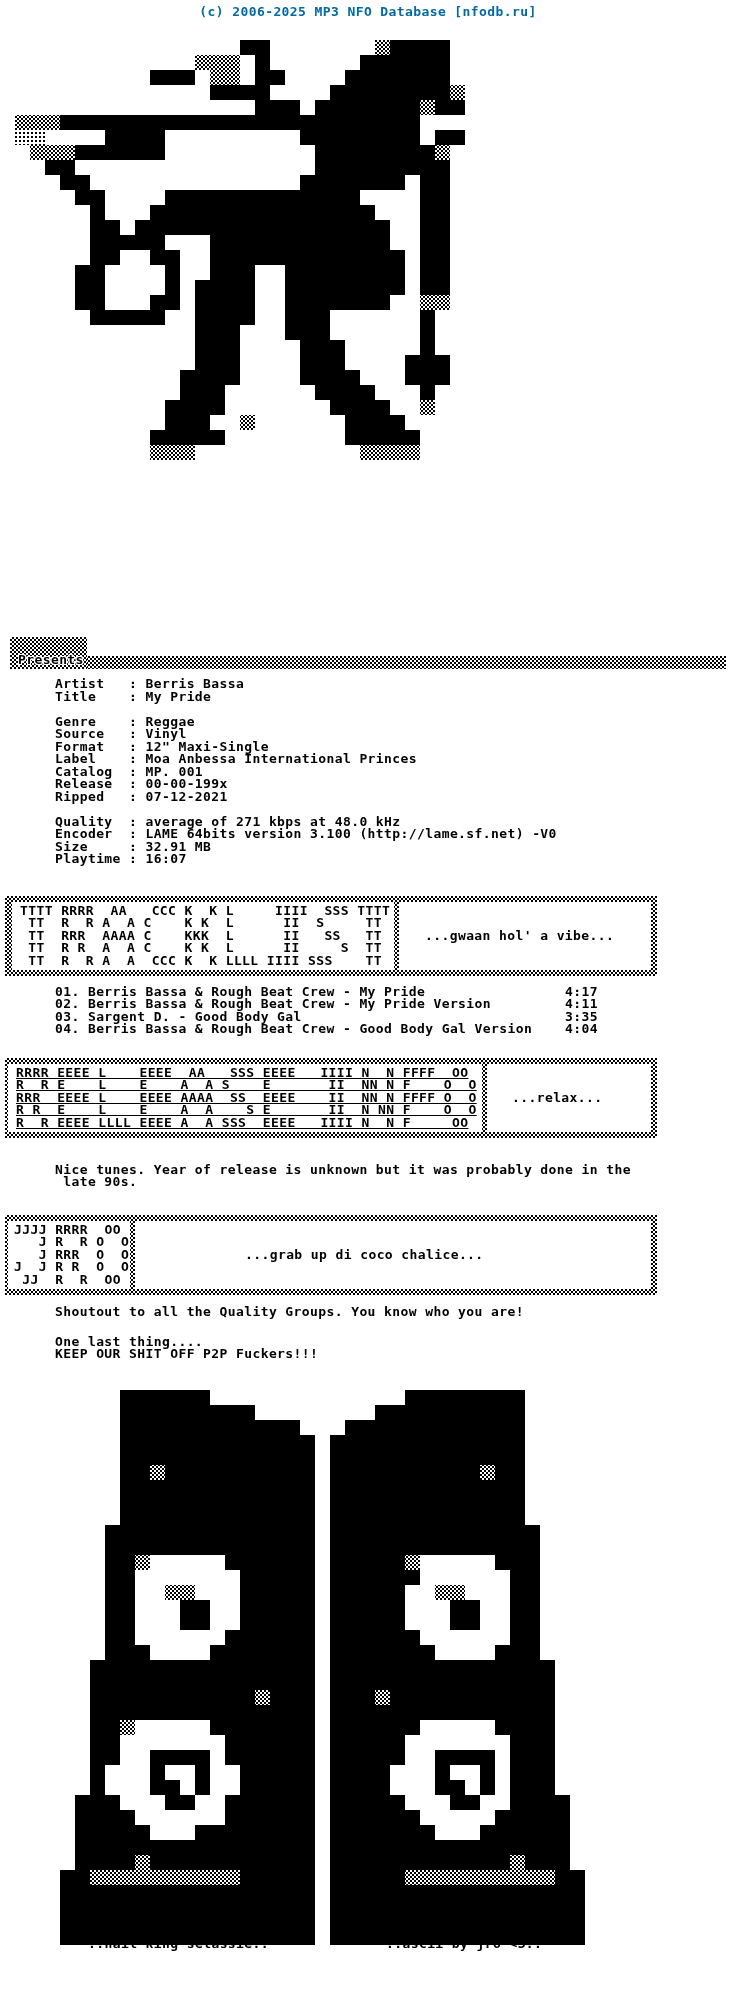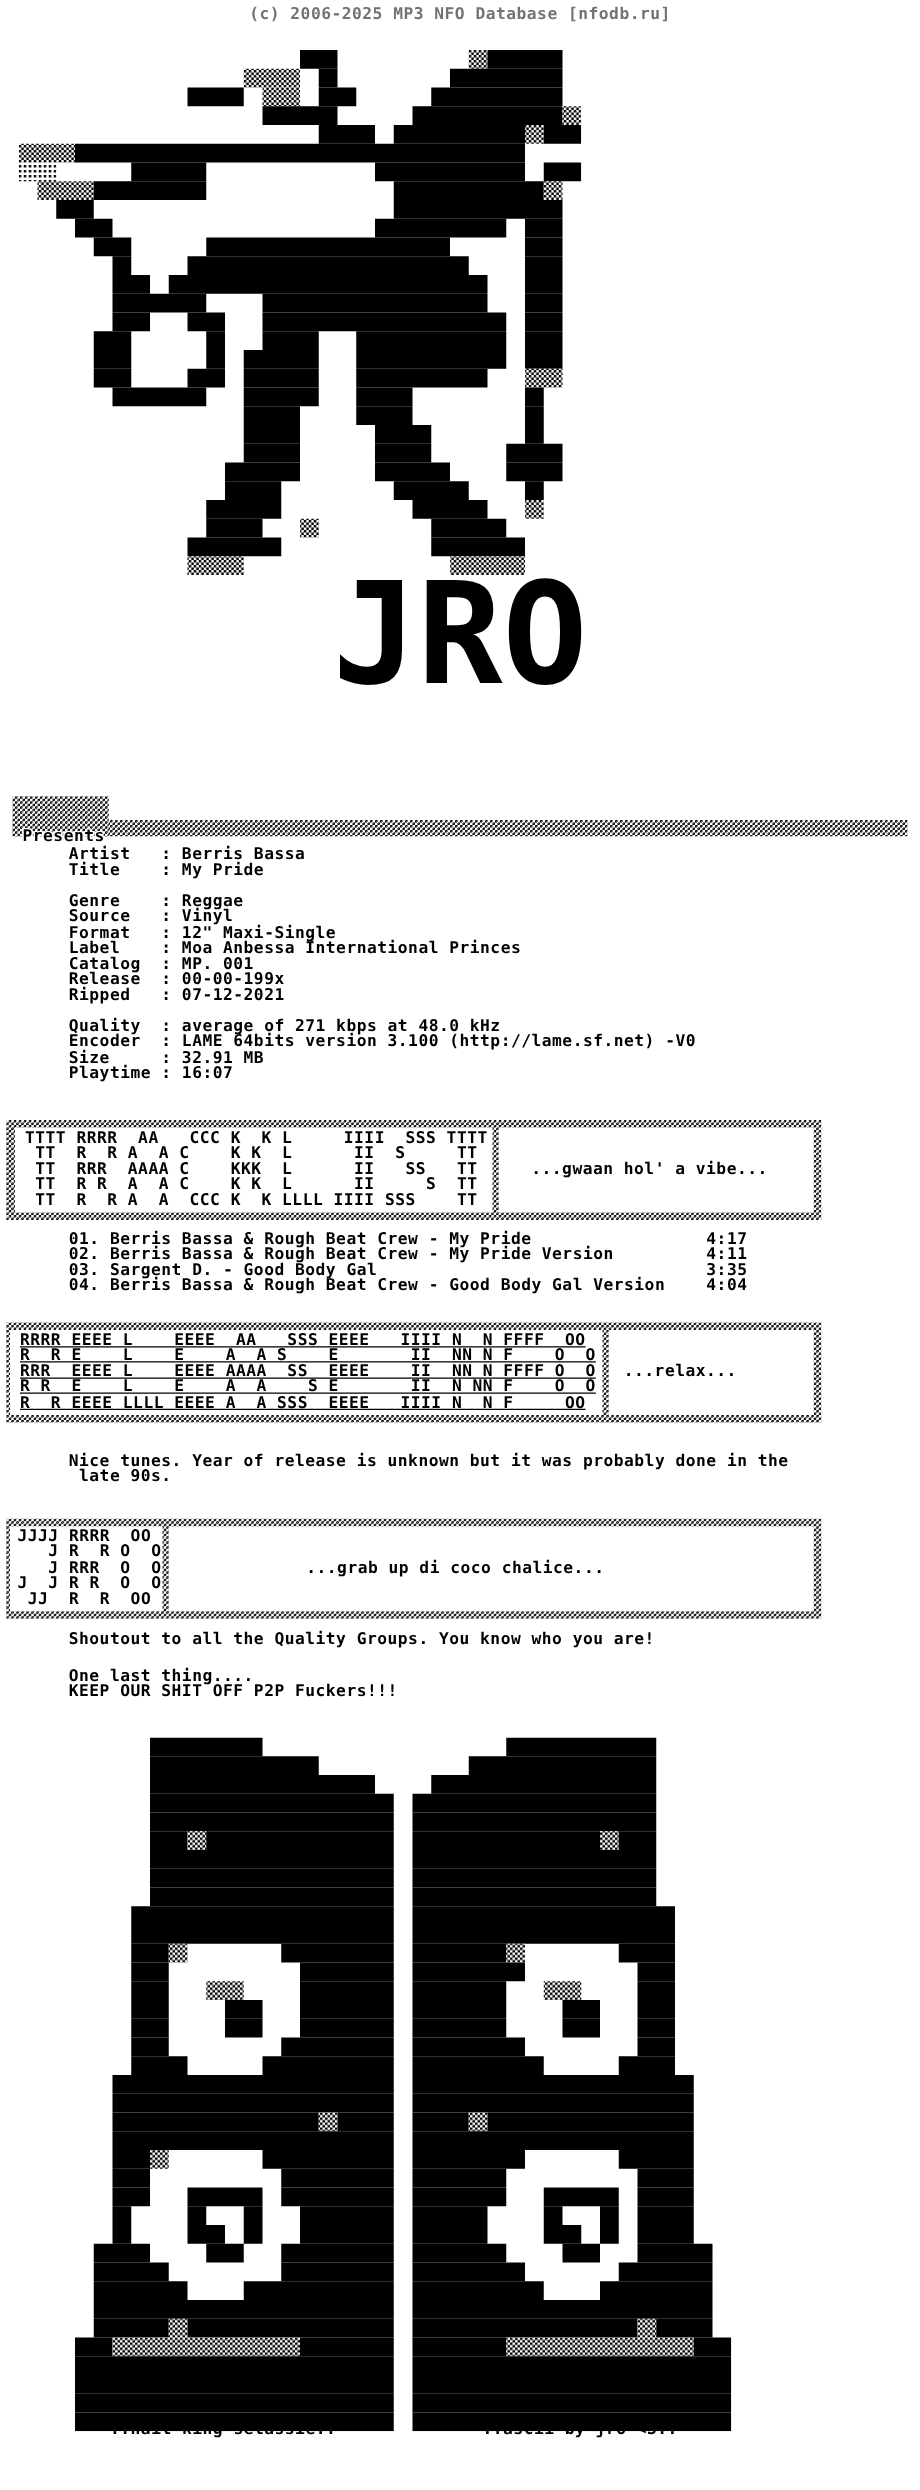--- a/index.html
+++ b/index.html
@@ -7,24 +7,24 @@
         font-family:"DejaVu Sans Mono", monospace;font-weight:bold;color:#000;}
   .mono{font-family:"DejaVu Sans Mono", monospace;font-weight:bold;font-size:13px;
         line-height:12.4px;letter-spacing:0.4px;white-space:pre;margin:0;}
   .abs{position:absolute;}
   .ctr{left:0;right:0;text-align:center;}
   .dither{background-image:
       linear-gradient(45deg,#000 25%,transparent 25%,transparent 75%,#000 75%),
       linear-gradient(45deg,#000 25%,transparent 25%,transparent 75%,#000 75%);
       background-size:4px 4px;background-position:0 0,2px 2px;background-color:#fff;}
   .whitebox{position:absolute;background:#fff;}
-  #header-link{top:6px;color:#737373;cursor:pointer;}
+  #header-link{top:6px;color:#0369a1;cursor:pointer;}
   #jro-logo{top:452px;font-size:113px;line-height:110px;letter-spacing:0;}
   #jro-tagline{top:584px;}
-  .presents-label{position:absolute;left:8px;top:26px;font-size:13px;line-height:14px;
+  .presents-label{position:absolute;left:8px;top:16px;font-size:13px;line-height:14px;
       text-shadow:1px 0 #fff,-1px 0 #fff,0 1px #fff,0 -1px #fff,1px 1px #fff,-1px -1px #fff,1px -1px #fff,-1px 1px #fff;}
   .caption-mid{position:absolute;top:0;bottom:0;display:flex;align-items:center;}
 </style>
 </head>
 <body>
 
 <div id="page">
 
   <div id="header-link" class="mono abs ctr">(c) 2006-2025 MP3 NFO Database [nfodb.ru]</div>
 
@@ -127,21 +127,20 @@
         <rect x="405" y="360" width="15" height="15" fill="url(#d50-0)"></rect>
         <rect x="150" y="375" width="45" height="15" fill="#000"></rect>
         <rect x="225" y="375" width="15" height="15" fill="url(#d50-0)"></rect>
         <rect x="330" y="375" width="60" height="15" fill="#000"></rect>
         <rect x="135" y="390" width="75" height="15" fill="#000"></rect>
         <rect x="330" y="390" width="75" height="15" fill="#000"></rect>
         <rect x="135" y="405" width="45" height="15" fill="url(#d50-0)"></rect>
         <rect x="345" y="405" width="60" height="15" fill="url(#d50-0)"></rect>
       </svg></div>
 
-  <div id="jro-logo" class="mono abs ctr">JRO</div>
 
   <div class="abs dither" style="left:10px;top:656px;width:716px;height:13px;"></div>
   <div class="abs dither" style="left:10px;top:637px;width:77px;height:32px;">
     <span class="mono presents-label">Presents</span>
   </div>
 
   <pre class="mono abs" style="left:55px;top:678px;line-height:12.5px;">Artist   : Berris Bassa
 Title    : My Pride
 
 Genre    : Reggae
@@ -179,21 +178,21 @@
 
   <div class="abs dither" style="left:5px;top:1058px;width:652px;height:80px;">
     <div class="whitebox" style="left:3px;top:6px;width:474px;height:68px;">
       <pre class="mono" style="padding:3px 0 0 8px;text-decoration:underline;">RRRR EEEE L    EEEE  AA   SSS EEEE   IIII N  N FFFF  OO
 R  R E    L    E    A  A S    E       II  NN N F    O  O
 RRR  EEEE L    EEEE AAAA  SS  EEEE    II  NN N FFFF O  O
 R R  E    L    E    A  A    S E       II  N NN F    O  O
 R  R EEEE LLLL EEEE A  A SSS  EEEE   IIII N  N F     OO</pre>
     </div>
     <div class="whitebox" style="left:482px;top:6px;width:164px;height:68px;">
-      <div class="caption-mid" style="left:12px;">
+      <div class="caption-mid" style="left:25px;">
         <span class="mono">...relax...</span>
       </div>
     </div>
   </div>
 
   <pre class="mono abs" style="left:55px;top:1164px;">Nice tunes. Year of release is unknown but it was probably done in the
  late 90s.</pre>
 
   <div class="abs dither" style="left:5px;top:1215px;width:652px;height:80px;">
     <div class="whitebox" style="left:3px;top:6px;width:122px;height:68px;">

